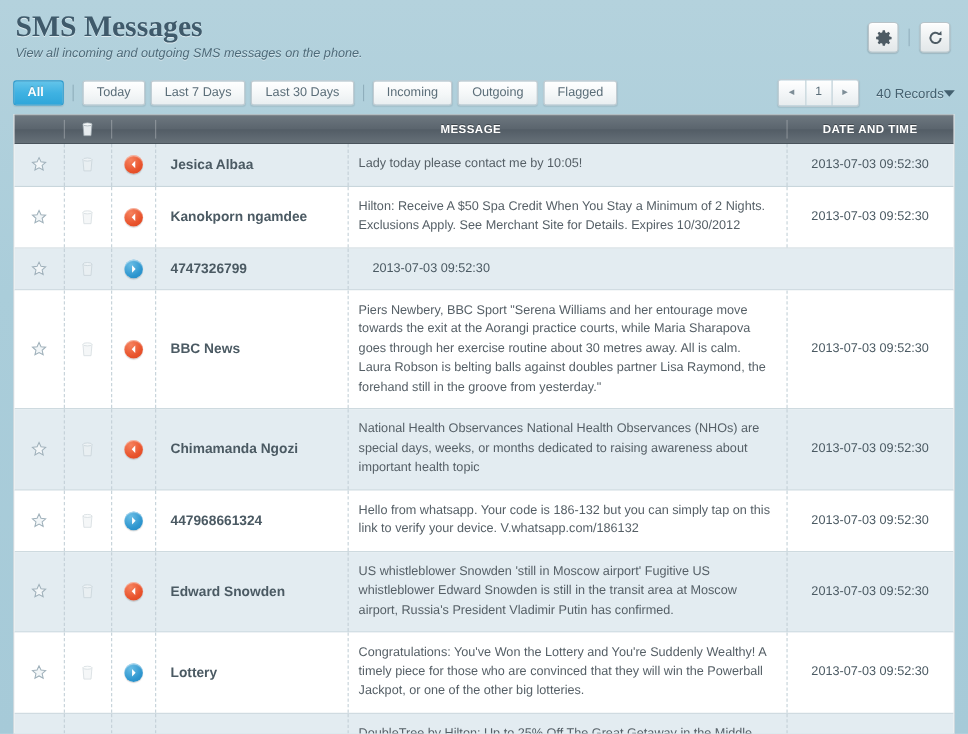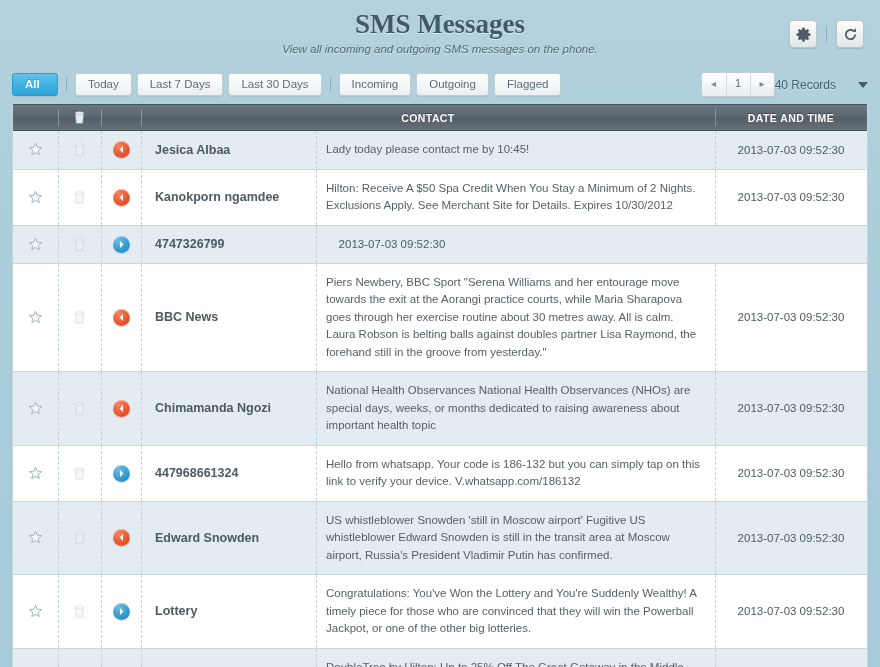--- a/index.html
+++ b/index.html
@@ -12,21 +12,20 @@
   body {
     background: linear-gradient(180deg,#b4d2dd 0%, #aacdda 40%, #a6cad8 100%);
     position: relative;
   }
 
   
   .page-header {
     position: relative;
     height: 68px;
     padding: 8px 14px 0 14px;
-    text-align: center;
   }
   .title {
     font-family: "Liberation Serif", serif;
     font-size: 27px;
     font-weight: bold;
     color: #3f5a6b;
     letter-spacing: 0px;
     text-shadow: 0 1px 0 rgba(255,255,255,0.55);
     line-height: 32px;
   }
@@ -113,24 +112,24 @@
     background: linear-gradient(180deg,#ffffff 0%, #f2f5f7 55%, #e7ecee 100%);
     color: #7d8d97;
     font-size: 10px;
     line-height: 21px;
     text-align: center;
     cursor: pointer;
   }
   .pbtn + .pbtn { border-left: 1px solid #d4dce0; }
   .pbtn.page-num { color: #5a6d78; font-size: 11px; }
   .records {
-    margin-left: 0;
+    margin-left: 16px;
     font-size: 12px;
     color: #44606f;
-    display: flex; align-items: center; gap: 22px;
+    display: flex; align-items: center; gap: 0;
     cursor: pointer;
     text-shadow: 0 1px 0 rgba(255,255,255,0.4);
   }
   .caret-down {
     width: 0; height: 0;
     border-left: 5px solid transparent;
     border-right: 5px solid transparent;
     border-top: 6px solid #44606f;
   }
 
@@ -288,21 +287,21 @@
     <div class="th col-star"></div>
     <div class="th col-del trash-head">
       <span>
         <svg width="13" height="15" viewBox="0 0 14 16">
           <path fill="#e6ebee" stroke="#9aa6ad" stroke-width="0.7" d="M2.6 3.2h8.8l-0.9 11.1H3.5z"></path>
           <ellipse cx="7" cy="3.2" rx="4.4" ry="1.5" fill="#f4f7f8" stroke="#9aa6ad" stroke-width="0.7"></ellipse>
         </svg>
       </span>
     </div>
     <div class="th col-dir"></div>
-    <div class="th col-msg">CONTACT</div>
+    <div class="th col-msg">MESSAGE</div>
     <div class="th col-date">DATE AND TIME</div>
   </div>
 
   <div class="tbody" id="table-body">
       <div class="trow alt">
         <div class="td col-star">
           <span>
             <svg class="star-icon" width="15" height="15" viewBox="0 0 16 16">
               <path fill="#f2f6f8" stroke="#9fb0ba" stroke-width="1" d="M8 1.4l1.9 4.1 4.5 0.5-3.4 3 1 4.4L8 11.2l-4 2.2 1-4.4-3.4-3 4.5-0.5z"></path>
             </svg>
@@ -317,21 +316,21 @@
           </span>
         </div>
         <div class="td col-dir">
           <span class="dir in">
             <svg width="9" height="9" viewBox="0 0 10 10">
               <path fill="#ffffff" d="M6.6 1.2L3 5l3.6 3.8z"></path>
             </svg>
           </span>
         </div>
         <div class="td col-contact">Jesica Albaa</div>
-        <div class="td col-msg">Lady today please contact me by 10:45!</div>
+        <div class="td col-msg">Lady today please contact me by 10:05!</div>
         <div class="td col-date">2013-07-03 09:52:30</div>
       </div>
       <div class="trow">
         <div class="td col-star">
           <span>
             <svg class="star-icon" width="15" height="15" viewBox="0 0 16 16">
               <path fill="#f2f6f8" stroke="#9fb0ba" stroke-width="1" d="M8 1.4l1.9 4.1 4.5 0.5-3.4 3 1 4.4L8 11.2l-4 2.2 1-4.4-3.4-3 4.5-0.5z"></path>
             </svg>
           </span>
         </div>

